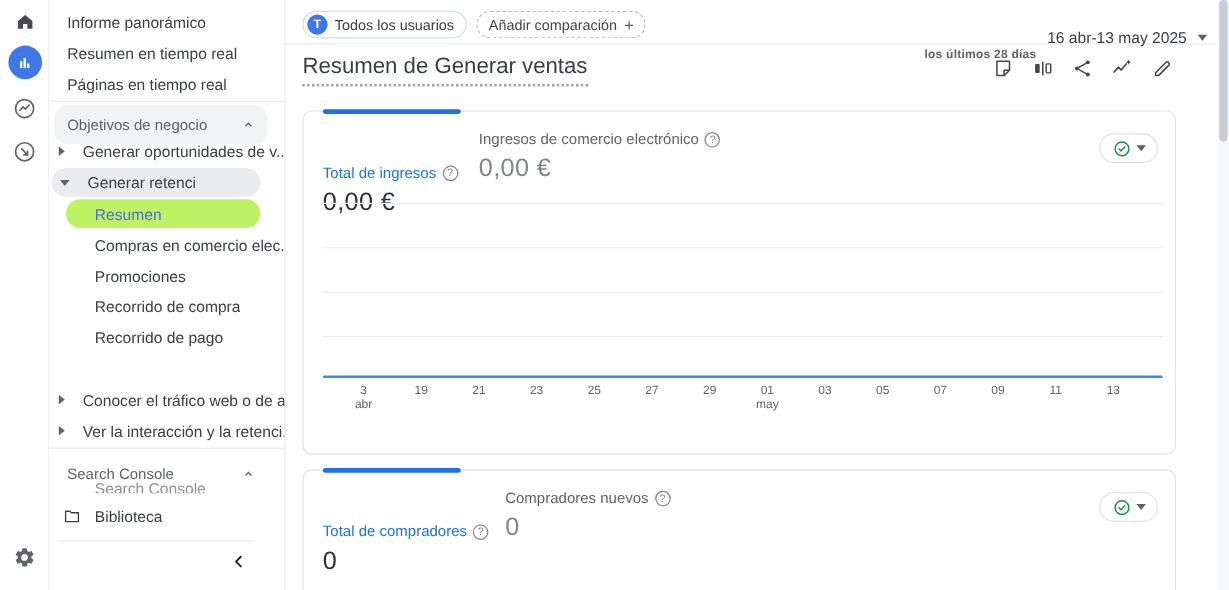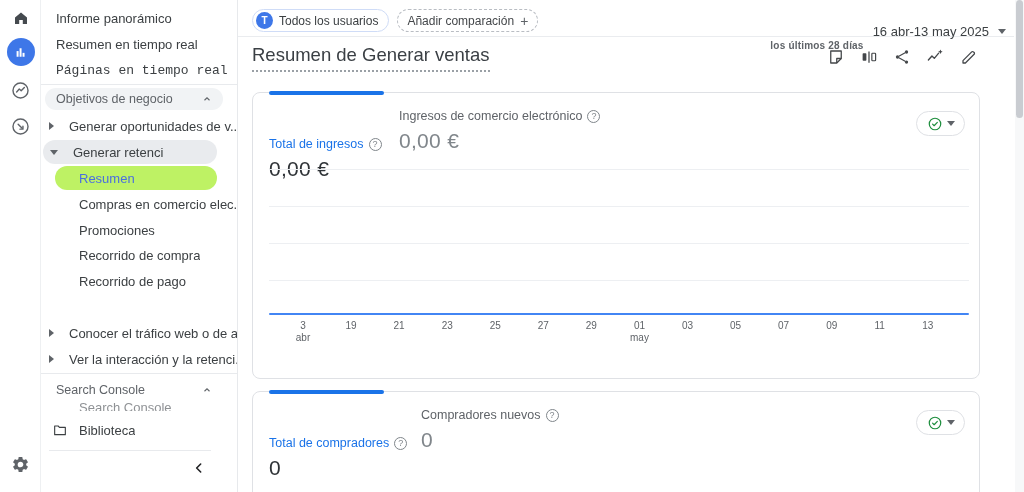--- a/index.html
+++ b/index.html
@@ -18,21 +18,21 @@
   .rail-explore { top:80px; }
   .rail-adv { top:116px; }
   .rail-gear { top:455px; }
 
   
   .sidebar { position:absolute; left:41px; top:0; width:197px; height:100%; background:#fff;
     border-right:1px solid #e7e9ec; font-size:13px; color:#3c4043; }
   .srow { position:absolute; left:0; right:0; height:24px; display:flex; align-items:center; cursor:pointer; }
   .srow .lbl { white-space:nowrap; overflow:hidden; }
   .divider { position:absolute; left:0; right:0; height:1px; background:#e8eaed; }
-  .sec-head { position:absolute; left:4px; right:14px; height:22px; display:flex; align-items:center;
+  .sec-head { position:absolute; left:4px; right:14px; height:32px; display:flex; align-items:center;
     justify-content:space-between; padding:0 10px 0 11px; color:#5f6368; font-size:12.5px; cursor:pointer; }
   .sec-head.pill { background:#f1f3f5; border-radius:11px; }
   .tri { width:0; height:0; display:inline-block; }
   .tri-right { border-top:4px solid transparent; border-bottom:4px solid transparent; border-left:5px solid #5f6368; }
   .tri-down  { border-left:4px solid transparent; border-right:4px solid transparent; border-top:5px solid #5f6368; }
   .pill-gray { background:#e9ebee; border-radius:12px; }
   .pill-blue { background:#bef264; border-radius:12px; }
   .active-blue { color:#4a6ee0; }
   .partial-row { position:absolute; left:0; right:0; height:11px; overflow:hidden; opacity:.7; }
   .collapse-btn { position:absolute; right:30px; top:460px; cursor:pointer; }
@@ -129,21 +129,21 @@
     </div>
   </nav>
 
   <nav class="sidebar">
     <div class="srow" style="top:6px;">
       <span class="lbl" style="padding-left:15px;">Informe panorámico</span>
     </div>
     <div class="srow" style="top:32px;">
       <span class="lbl" style="padding-left:15px;">Resumen en tiempo real</span>
     </div>
-    <div class="srow" style="top:58px;font-family:Liberation Mono, monospace;">
+    <div class="srow" style="top:58px;">
       <span class="lbl" style="padding-left:15px;">Páginas en tiempo real</span>
     </div>
 
     <div class="divider" style="top:84px;"></div>
 
     <div class="sec-head pill" style="top:88px;">
       <span>Objetivos de negocio</span>
       <svg width="12" height="12" viewBox="0 0 24 24" fill="none" stroke="#5f6368" stroke-width="2.2">
           <path d="M7 14.5l5-5 5 5"></path>
         </svg>

